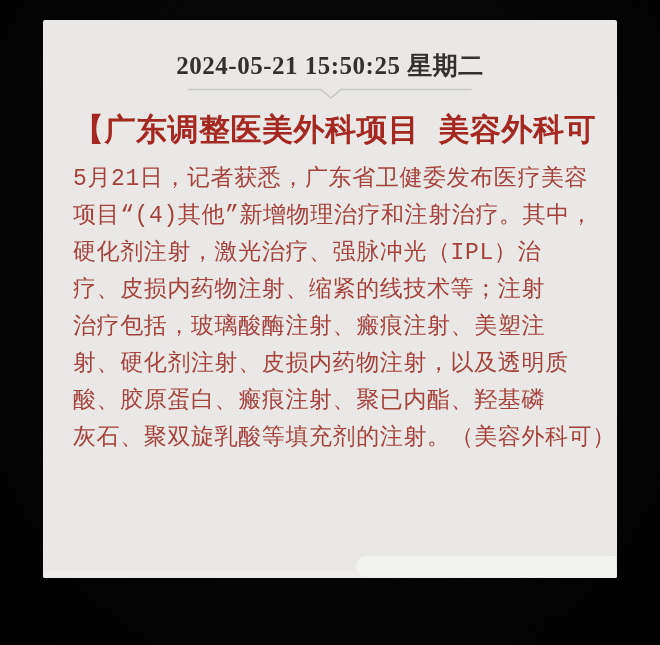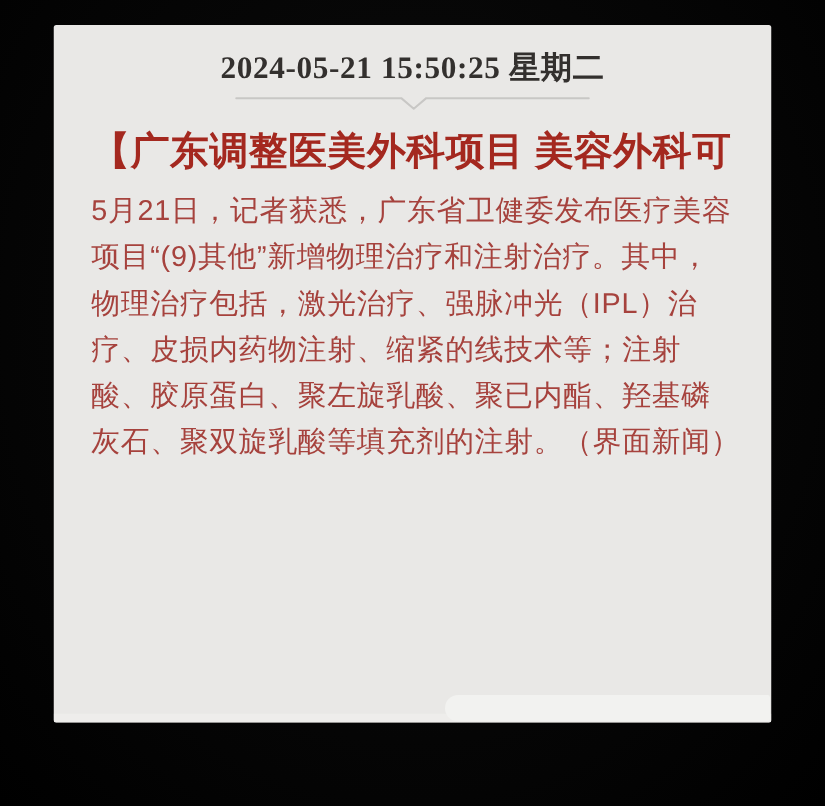--- a/index.html
+++ b/index.html
@@ -19,60 +19,61 @@
   }
   .card {
     position: absolute;
     left: 43px;
     top: 20px;
     width: 574px;
     height: 558px;
     background: var(--card-bg, #e9e8e6);
     border-radius: 2px;
     box-sizing: border-box;
-    padding: 20px 30px 0 30px;
+    padding: 31px 30px 0 30px;
     overflow: hidden;
   }
   .date {
     margin-top: 1px;
     text-align: center;
     font-family: "Liberation Serif", "DejaVu Serif", serif;
     font-weight: bold;
     font-size: 25px;
     line-height: 28px;
     color: var(--date-text, #33302e);
     letter-spacing: 0.5px;
   }
   .divider {
     display: block;
     margin: 6px auto 0 auto;
   }
   .title {
     margin: 8px 0 0 0;
-    font-family: Liberation Serif, serif;
+    font-family: Liberation Mono, monospace;
     font-weight: bold;
     font-size: 31px;
     line-height: 45px;
     color: var(--title-red, #a4281f);
     letter-spacing: 0.5px;
   }
   .title .t-line {
     display: block;
     white-space: nowrap;
   }
   .body-text {
     margin-top: 7px;
     font-size: 23px;
     line-height: 37px;
     color: var(--body-red, #a6423d);
     letter-spacing: 0.6px;
   }
   .body-text .b-line {
     display: block;
     white-space: nowrap;
+    font-family: Liberation Mono, monospace;
   }
   .bottom-strip {
     position: absolute;
     left: 0;
     bottom: 0;
     width: 574px;
     height: 7px;
     background: #eeedeb;
   }
   .watermark-patch {
@@ -96,23 +97,25 @@
     <svg class="divider" width="284" height="15" viewBox="0 0 284 15">
       <path d="M1 3.5 H133 L143 12 L153 3.5 H283" fill="none" stroke="#c8c7c5" stroke-width="1.6" stroke-linejoin="round" stroke-linecap="round"></path>
     </svg>
 
     <h1 class="title">
       <span class="t-line">【广东调整医美外科项目 美容外科可</span>
     </h1>
 
     <div class="body-text">
       <span class="b-line">5月21日，记者获悉，广东省卫健委发布医疗美容</span>
-      <span class="b-line">项目“(9)其他”新增物理治疗和注射治疗。其中，</span>
-      <span class="b-line">物理治疗包括，激光治疗、强脉冲光（IPL）治</span>
+      <span class="b-line">项目“(4)其他”新增物理治疗和注射治疗。其中，</span>
+      <span class="b-line">硬化剂注射，激光治疗、强脉冲光（IPL）治</span>
       <span class="b-line">疗、皮损内药物注射、缩紧的线技术等；注射</span>
-      <span class="b-line">酸、胶原蛋白、聚左旋乳酸、聚已内酯、羟基磷</span>
-      <span class="b-line">灰石、聚双旋乳酸等填充剂的注射。（界面新闻）</span>
+      <span class="b-line">治疗包括，玻璃酸酶注射、瘢痕注射、美塑注</span>
+      <span class="b-line">射、硬化剂注射、皮损内药物注射，以及透明质</span>
+      <span class="b-line">酸、胶原蛋白、瘢痕注射、聚已内酯、羟基磷</span>
+      <span class="b-line">灰石、聚双旋乳酸等填充剂的注射。（美容外科可）</span>
     </div>
 
     <div class="bottom-strip"></div>
     <div class="watermark-patch"></div>
   </div>
 </div>
 
 </body></html>

